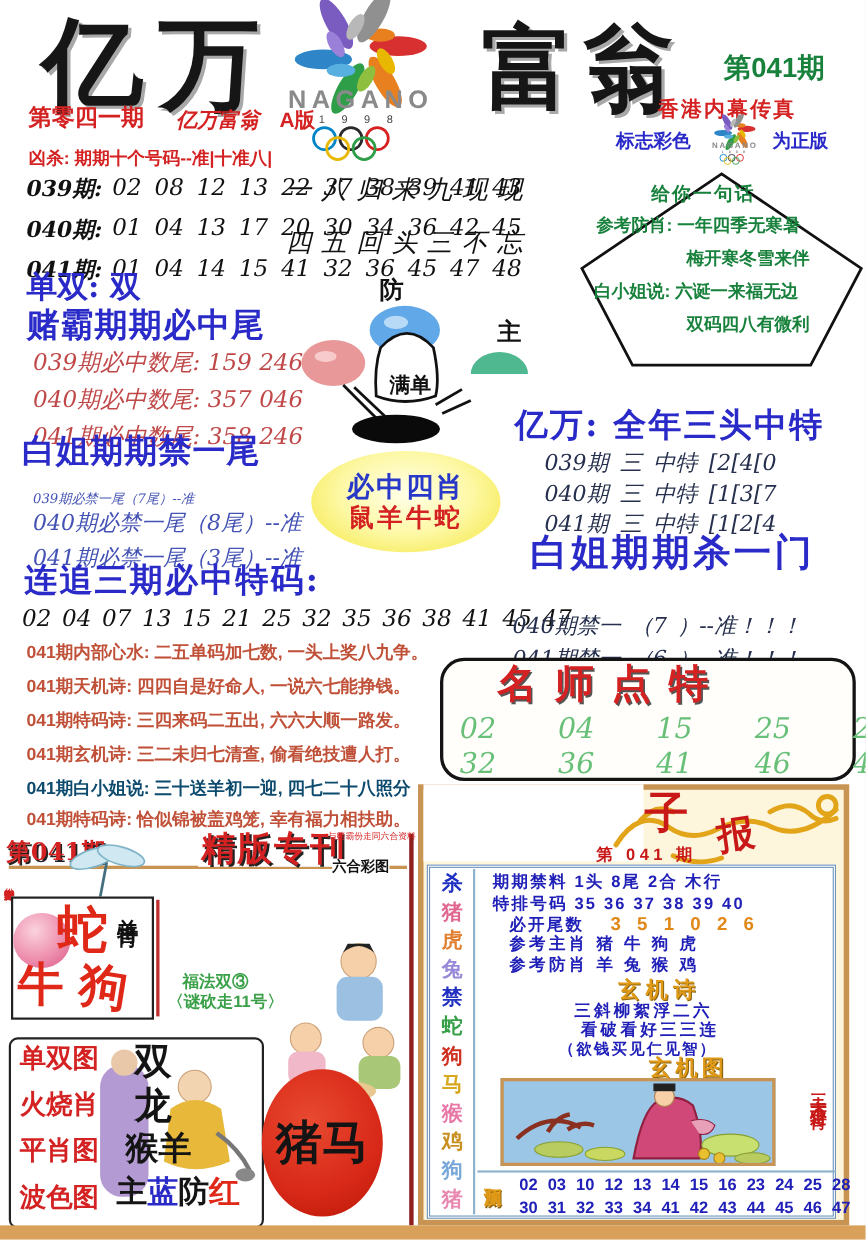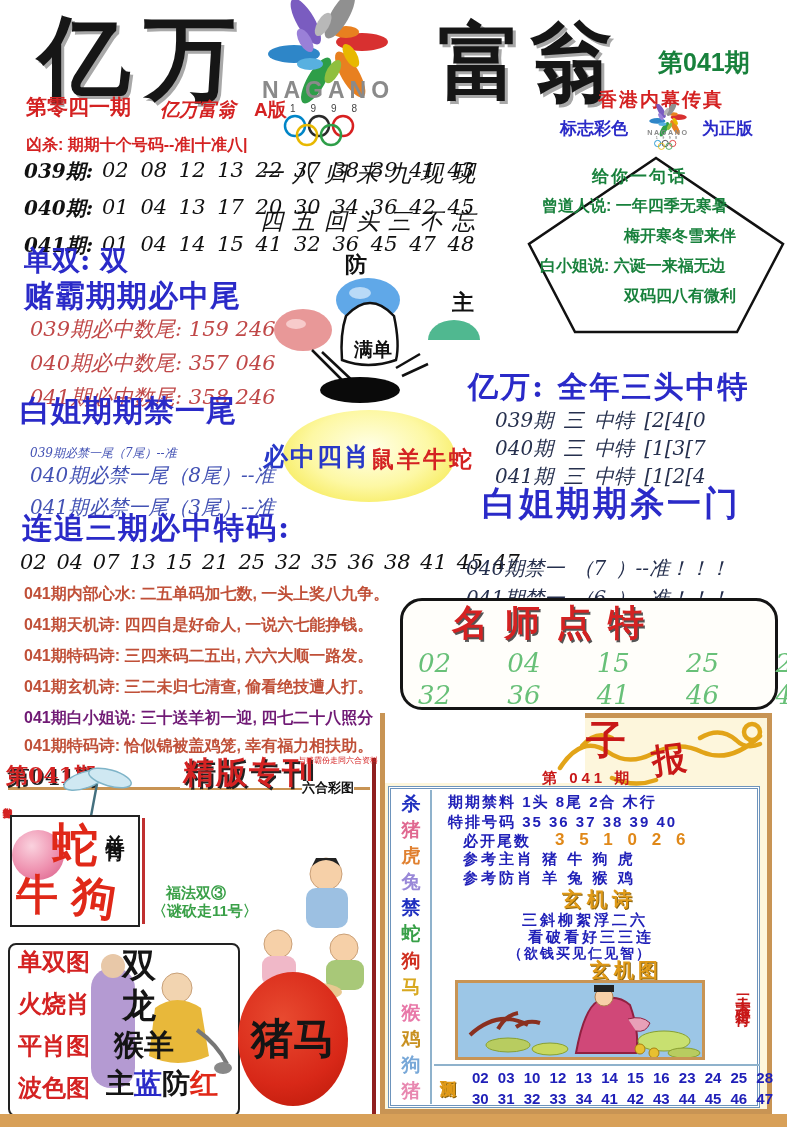--- a/index.html
+++ b/index.html
@@ -114,21 +114,21 @@
       <line x1="44" y1="74" x2="76" y2="106"></line>
       <line x1="54" y1="76" x2="88" y2="108"></line>
       <line x1="128" y1="92" x2="152" y2="78"></line>
       <line x1="134" y1="100" x2="160" y2="88"></line>
     </g>
     <ellipse cx="92" cy="114" rx="40" ry="13" fill="#0a0a0a"></ellipse>
   </svg>
 
   <div class="t" style="left:283px;top:410px;width:172px;height:92px;border-radius:50%;
        background:radial-gradient(ellipse at 50% 42%, #ffffe9 0%, #fdf8a4 50%, #f3e434 100%);
-       display:flex;flex-direction:row;align-items:center;justify-content:center">
+       display:flex;flex-direction:column;align-items:center;justify-content:center">
     <div class="b ser" style="font-size:25px;color:#2838c8;letter-spacing:2px">必中四肖</div>
     <div class="b ser" style="font-size:23px;color:#d42222;letter-spacing:3px;margin-top:4px">鼠羊牛蛇</div>
   </div>
 
   <div class="t b blue ser" style="left:24px;top:247px;font-size:28px">单双: 双</div>
   <div class="t b blue ser" style="left:24px;top:281px;font-size:30px;letter-spacing:1px">赌霸期期必中尾</div>
   <div class="t hand scriptred" style="left:30px;top:319px;font-size:21px">039期必中数尾: 159  246</div>
   <div class="t hand scriptred" style="left:30px;top:353px;font-size:21px">040期必中数尾: 357  046</div>
   <div class="t hand scriptred" style="left:30px;top:387px;font-size:21px">041期必中数尾: 358  246</div>
 
@@ -137,28 +137,28 @@
   <div class="t hand scriptblue" style="left:30px;top:465px;font-size:20px">040期必禁一尾（8尾）--准</div>
   <div class="t hand scriptblue" style="left:30px;top:497px;font-size:20px">041期必禁一尾（3尾）--准</div>
 
   <div class="t b blue ser" style="left:22px;top:513px;font-size:30px;letter-spacing:2px">连追三期必中特码:</div>
   <div class="t hand" style="left:20px;top:552px;font-size:21px;word-spacing:3px">02 04 07 13 15 21 25 32 35 36 38 41 45 47</div>
 
   <div class="t b" style="left:24px;top:586px;font-size:16px;color:#c05038">041期内部心水: 二五单码加七数, 一头上奖八九争。</div>
   <div class="t b" style="left:24px;top:617px;font-size:16px;color:#c05038">041期天机诗: 四四自是好命人, 一说六七能挣钱。</div>
   <div class="t b" style="left:24px;top:648px;font-size:16px;color:#c05038">041期特码诗: 三四来码二五出, 六六大顺一路发。</div>
   <div class="t b" style="left:24px;top:679px;font-size:16px;color:#c05038">041期玄机诗: 三二未归七清查, 偷看绝技遭人打。</div>
-  <div class="t b" style="left:24px;top:710px;font-size:16px;color:#701a75">041期白小姐说: 三十送羊初一迎, 四七二十八照分</div>
+  <div class="t b" style="left:24px;top:710px;font-size:16px;color:#0c4a6e">041期白小姐说: 三十送羊初一迎, 四七二十八照分</div>
   <div class="t b" style="left:24px;top:738px;font-size:16px;color:#c05038">041期特码诗: 恰似锦被盖鸡笼, 幸有福力相扶助。</div>
 
   <svg class="t" style="left:525px;top:152px" width="262" height="185" viewBox="0 0 262 185">
     <polygon points="131,6 258,92 212,180 50,180 4,92" fill="none" stroke="#111" stroke-width="2.5"></polygon>
   </svg>
   <div class="t b grn" style="left:592px;top:168px;font-size:17px;letter-spacing:2px">给你一句话</div>
-  <div class="t b grn" style="left:542px;top:198px;font-size:16px">曾道人说: 一年四季无寒暑</div>
+  <div class="t b grn" style="left:542px;top:198px;font-size:16px">参考防肖: 一年四季无寒暑</div>
   <div class="t b grn" style="left:624px;top:228px;font-size:16px">梅开寒冬雪来伴</div>
   <div class="t b grn" style="left:540px;top:258px;font-size:16px">白小姐说: 六诞一来福无边</div>
   <div class="t b grn" style="left:624px;top:288px;font-size:16px">双码四八有微利</div>
 
   <div class="t b blue ser" style="left:468px;top:372px;font-size:30px;letter-spacing:2px">亿万: 全年三头中特</div>
   <div class="t hand ink" style="left:495px;top:410px;font-size:20px;word-spacing:4px">039期 三 中特 [2[4[0</div>
   <div class="t hand ink" style="left:495px;top:438px;font-size:20px;word-spacing:4px">040期 三 中特 [1[3[7</div>
   <div class="t hand ink" style="left:495px;top:466px;font-size:20px;word-spacing:4px">041期 三 中特 [1[2[4</div>
 
   <div class="t b blue ser" style="left:482px;top:486px;font-size:34px;letter-spacing:3px">白姐期期杀一门</div>

